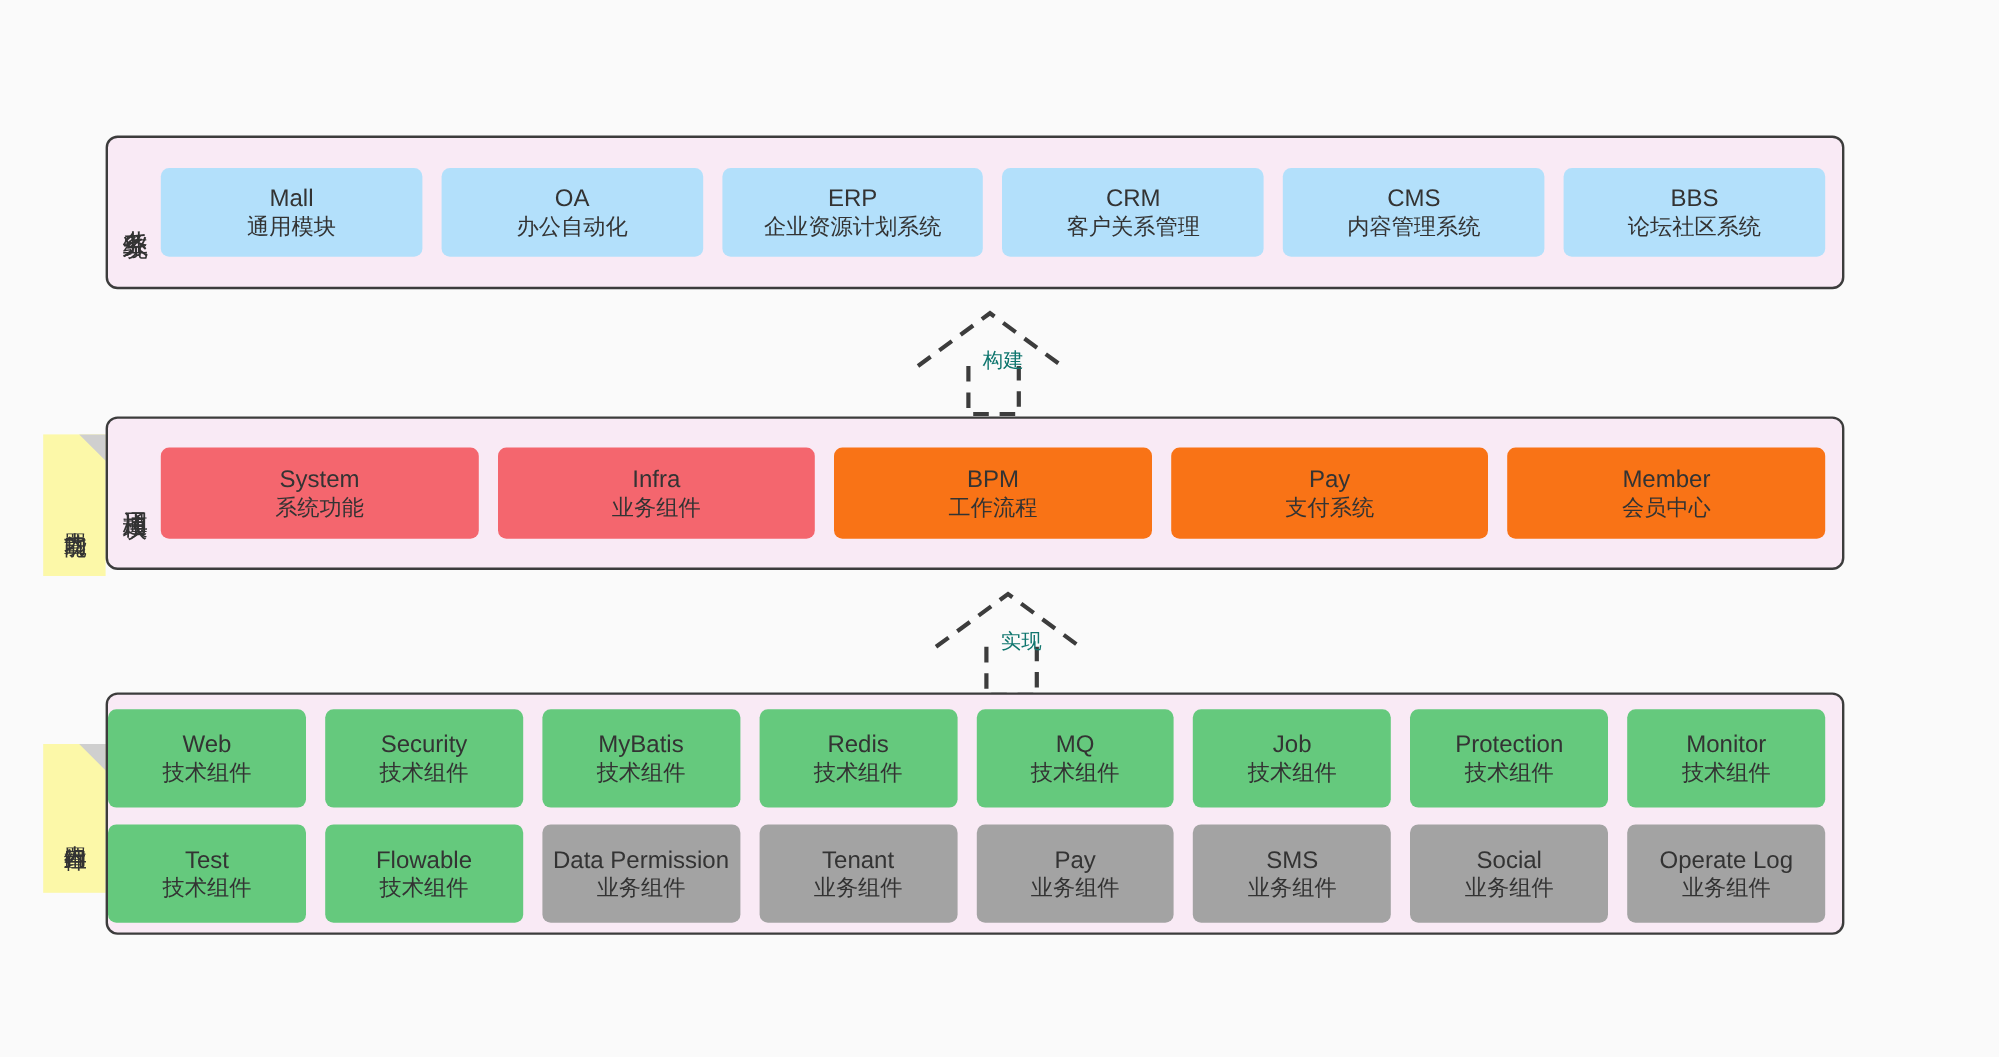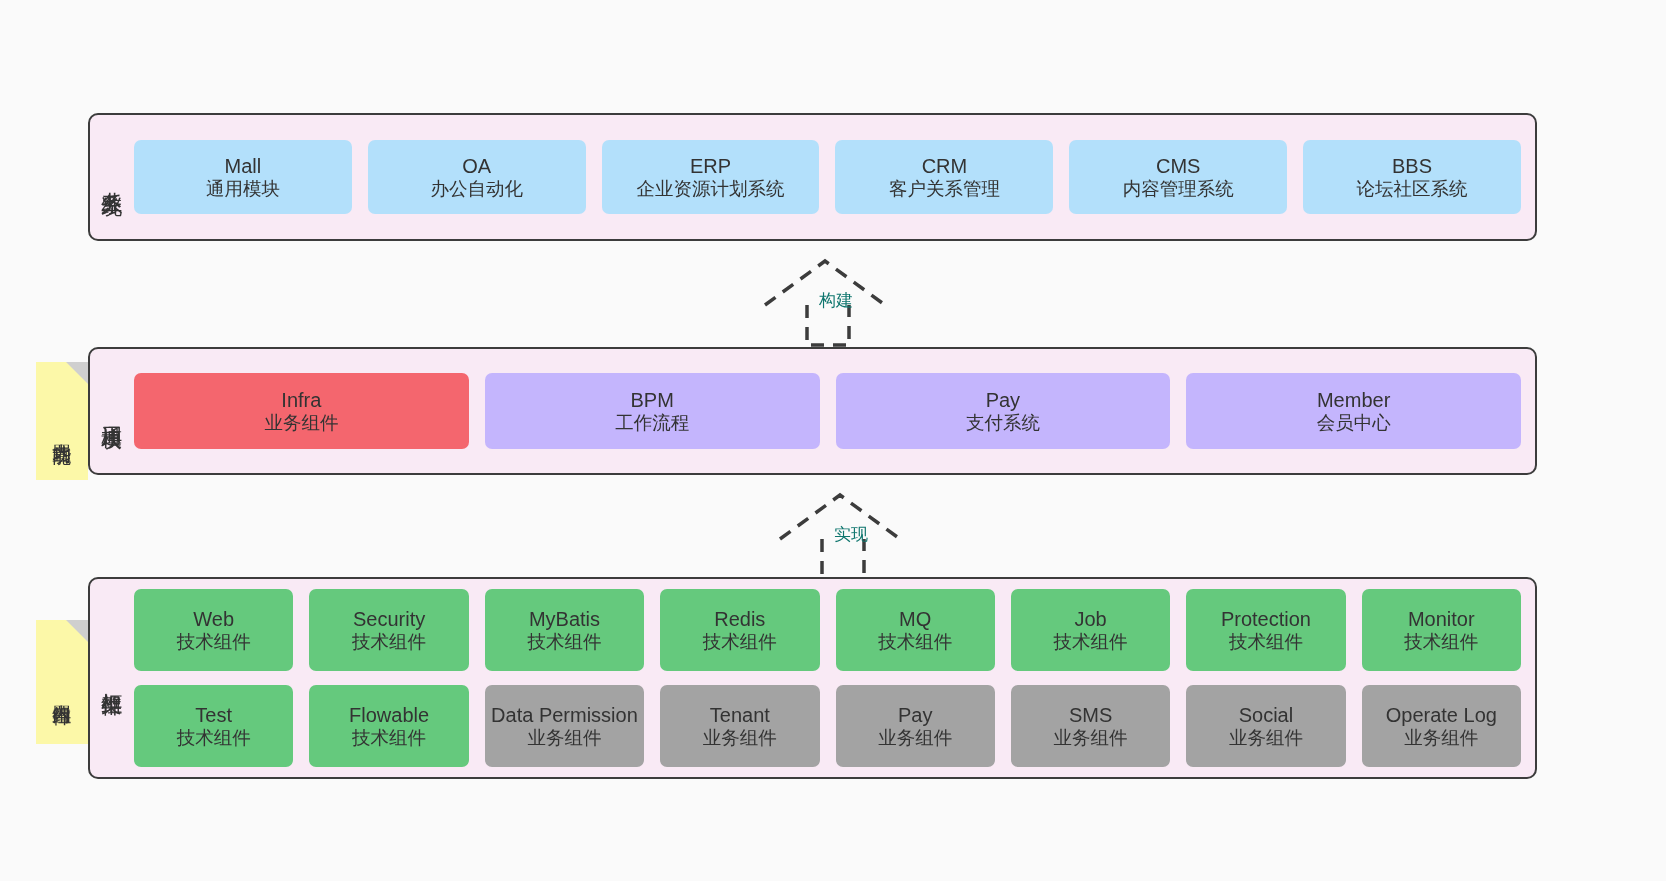--- a/index.html
+++ b/index.html
@@ -80,32 +80,32 @@
   }
   .cell .cn {
     font-size: 18.5px;
     line-height: 1.22;
     color: #333333;
   }
 
   
   .c-blue       { background: #b3e0fb; }
   .c-red        { background: #f4666e; }
-  .c-pink       { background: #c4b5fd; }
+  .c-pink       { background: #f97316; }
   .c-green      { background: #65c97d; }
   .c-lightgreen { background: #a3a3a3; }
 
   
   #layer-business { left: 88px;  top: 113px; width: 1449px; height: 128px; }
   #layer-business .cell-row { height: 74px; }
 
   #layer-common   { left: 88px;  top: 347px; width: 1449px; height: 128px; }
   #layer-common .cell-row { height: 76px; }
 
-  #layer-framework{ left: 88px;  top: 577px; width: 1449px; height: 202px; }
+  #layer-framework{ left: 88px;  top: 577px; width: 1449px; height: 202px; flex-direction: column; }
   #layer-framework .cell-row { height: 82px; }
 
   
   .sticky {
     position: absolute;
     width: 52px;
     background: #fcf8a8;
     box-sizing: border-box;
     display: flex;
     align-items: center;
@@ -198,20 +198,24 @@
   <div class="sticky" id="sticky-common">
     <span class="fold"></span>
     <span>内置功能</span>
   </div>
 
   <div class="layer" id="layer-common">
     <div class="layer-title">通用模块</div>
     <div class="layer-body">
       <div class="cell-row">
         <div class="cell c-red">
+          <div class="en">System</div>
+          <div class="cn">系统功能</div>
+        </div>
+        <div class="cell c-red">
           <div class="en">Infra</div>
           <div class="cn">业务组件</div>
         </div>
         <div class="cell c-pink">
           <div class="en">BPM</div>
           <div class="cn">工作流程</div>
         </div>
         <div class="cell c-pink">
           <div class="en">Pay</div>
           <div class="cn">支付系统</div>

